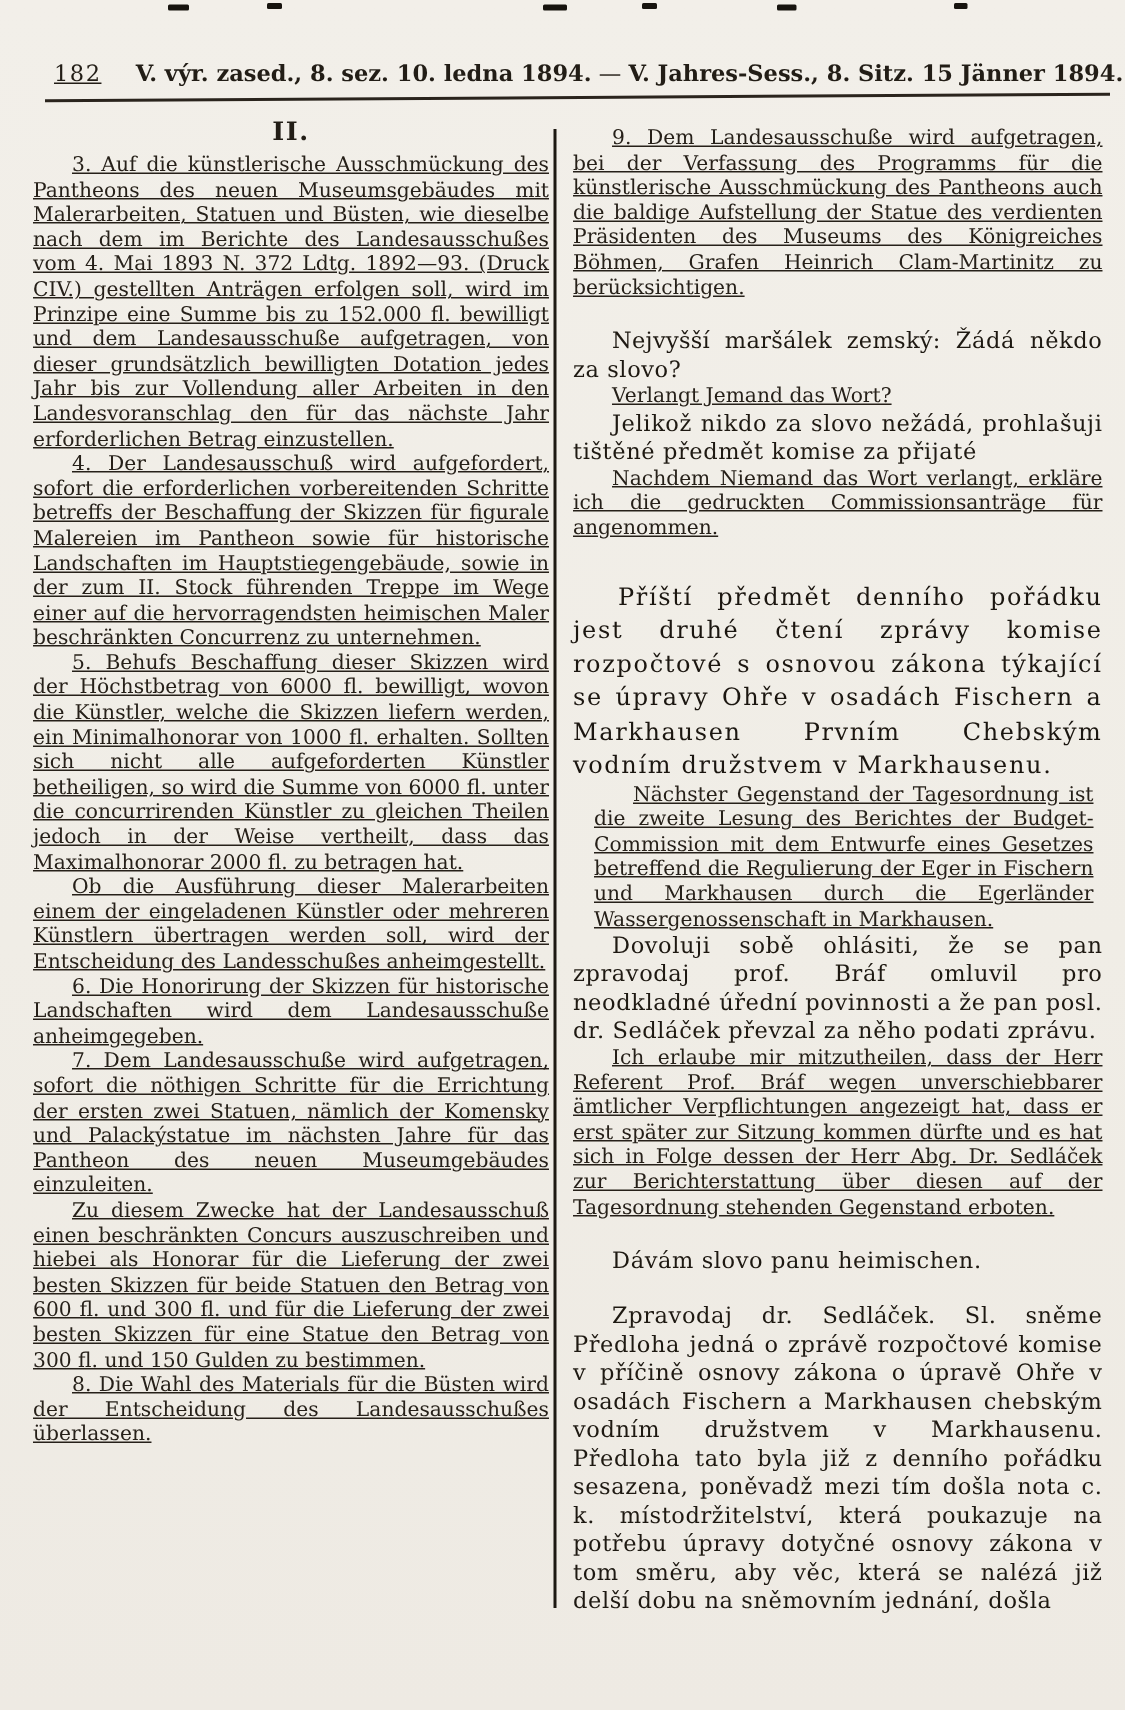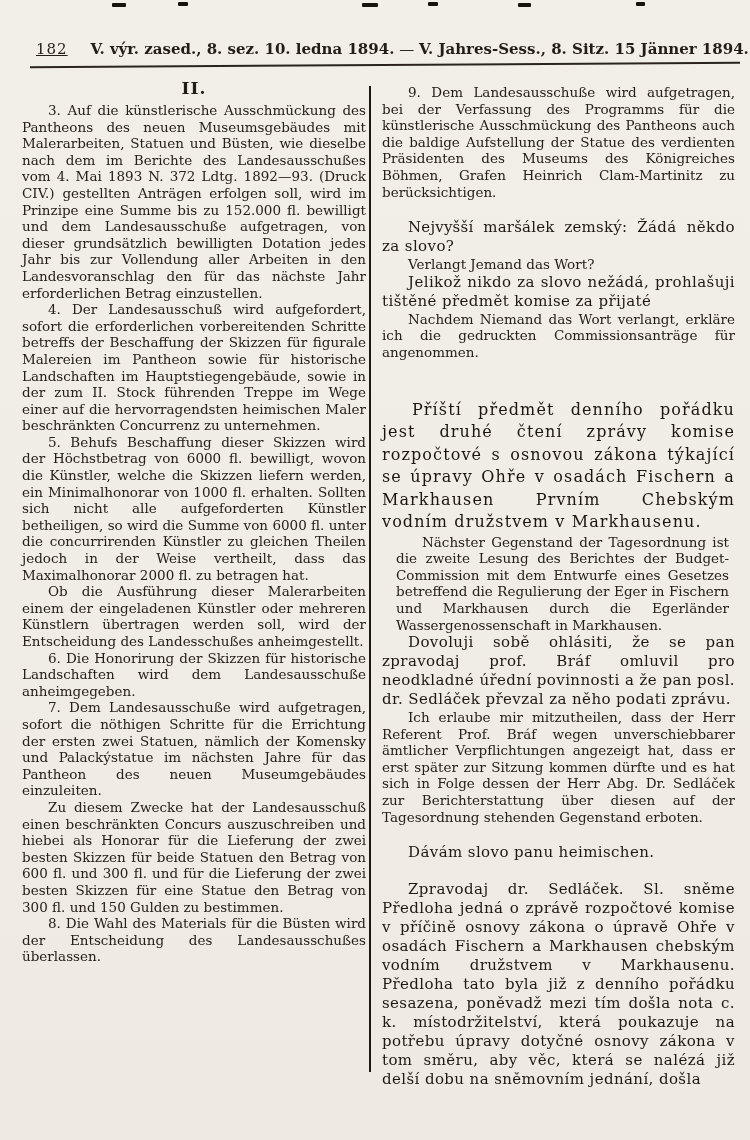--- a/index.html
+++ b/index.html
@@ -36,35 +36,36 @@
   .section-heading {
     text-align:center; font-size:17px; font-weight:bold;
     margin:0 0 4px 0; color:#221d16; letter-spacing:1px;
   }
 
   p { margin:0; }
   .de {               
     font-size:13.5px; line-height:16.6px;
     text-align:justify; text-indent:26px;
     color:#262019;
+    text-decoration:underline;
   }
   .cz {               
     font-size:15px; line-height:19px;
     text-align:justify; text-indent:26px;
     letter-spacing:0.4px; color:#1e1912;
   }
   .cz-emph {          
     font-size:16px; line-height:22.5px;
     text-align:justify; text-indent:30px;
     letter-spacing:1.1px; color:#1b1610;
   }
   .bold { font-weight:normal; letter-spacing:0.2px;margin-top:46px; }
   .inset { margin-left:14px; margin-right:6px; }
   .gap-md { margin-top:18px; }
-  .gap-lg { margin-top:38px; }
+  .gap-lg { margin-top:26px; }
 </style>
 </head>
 <body>
 
 <div class="page">
 
   <div class="speck" style="left:112px; top:3px; width:14px; height:4px;"></div>
   <div class="speck" style="left:178px; top:2px; width:10px; height:4px;"></div>
   <div class="speck" style="left:362px; top:3px; width:16px; height:4px;"></div>
   <div class="speck" style="left:428px; top:2px; width:10px; height:4px;"></div>

